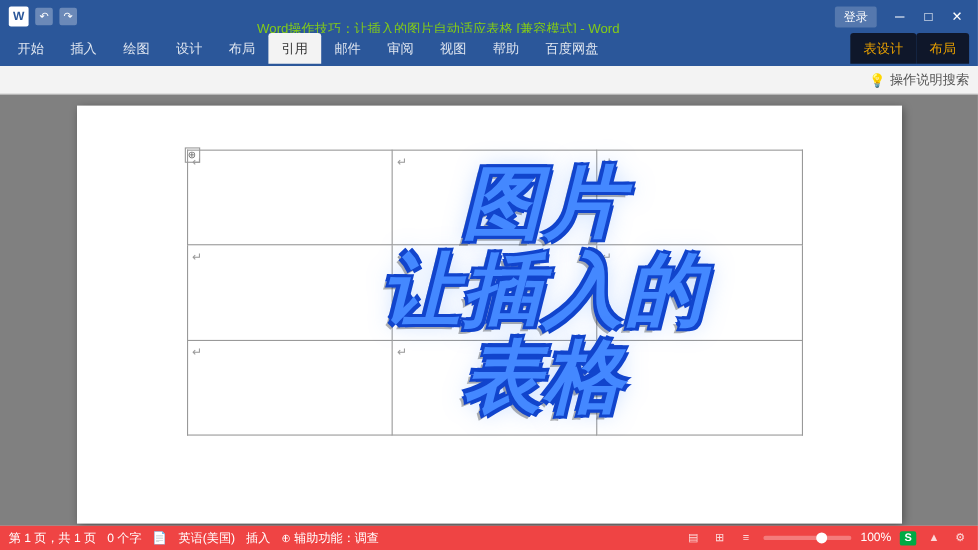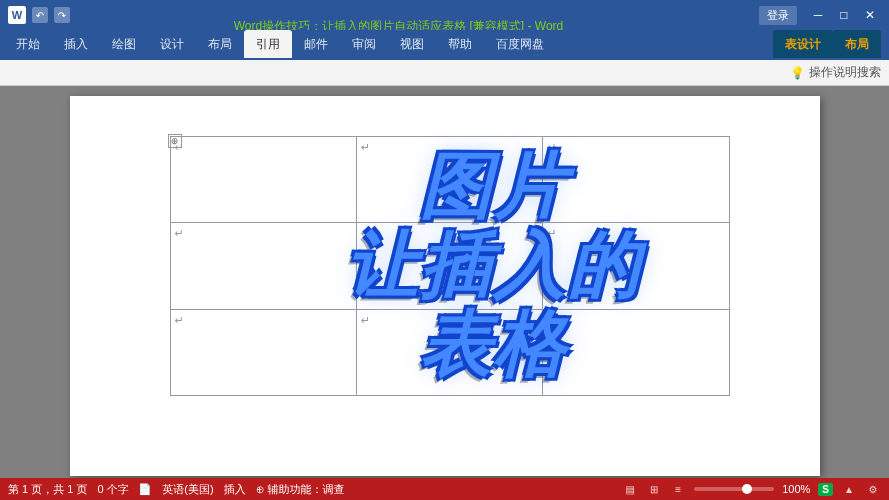--- a/index.html
+++ b/index.html
@@ -104,23 +104,23 @@
       height: 28px;
       display: flex;
       align-items: center;
       border-radius: 3px 3px 0 0;
     }
     .ribbon-tab.active {
       background: #f3f3f3;
       color: #333;
     }
     .ribbon-tab.active-orange {
-      background: #0c4a6e;
+      background: #0f172a;
       color: #e8a000;
-      font-weight: bold;
+      font-weight: normal;
     }
 
     #ribbon-content {
       background: #f3f3f3;
       border-bottom: 1px solid #ccc;
       height: 26px;
       display: flex;
       align-items: center;
       padding: 0 8px;
       gap: 12px;
@@ -221,21 +221,21 @@
         -3px 3px 0 #1144cc,
         3px 3px 0 #1144cc,
         -5px 5px 0 rgba(0,0,0,0.3),
         0 0 20px rgba(100,160,255,0.5);
       letter-spacing: 2px;
       display: block;
     }
 
     
     #status-bar {
-      background: #b91c1c;
+      background: #ef4444;
       height: 22px;
       display: flex;
       align-items: center;
       padding: 0 8px;
       font-size: 11px;
       color: white;
       gap: 10px;
       flex-shrink: 0;
     }
     .status-item {

